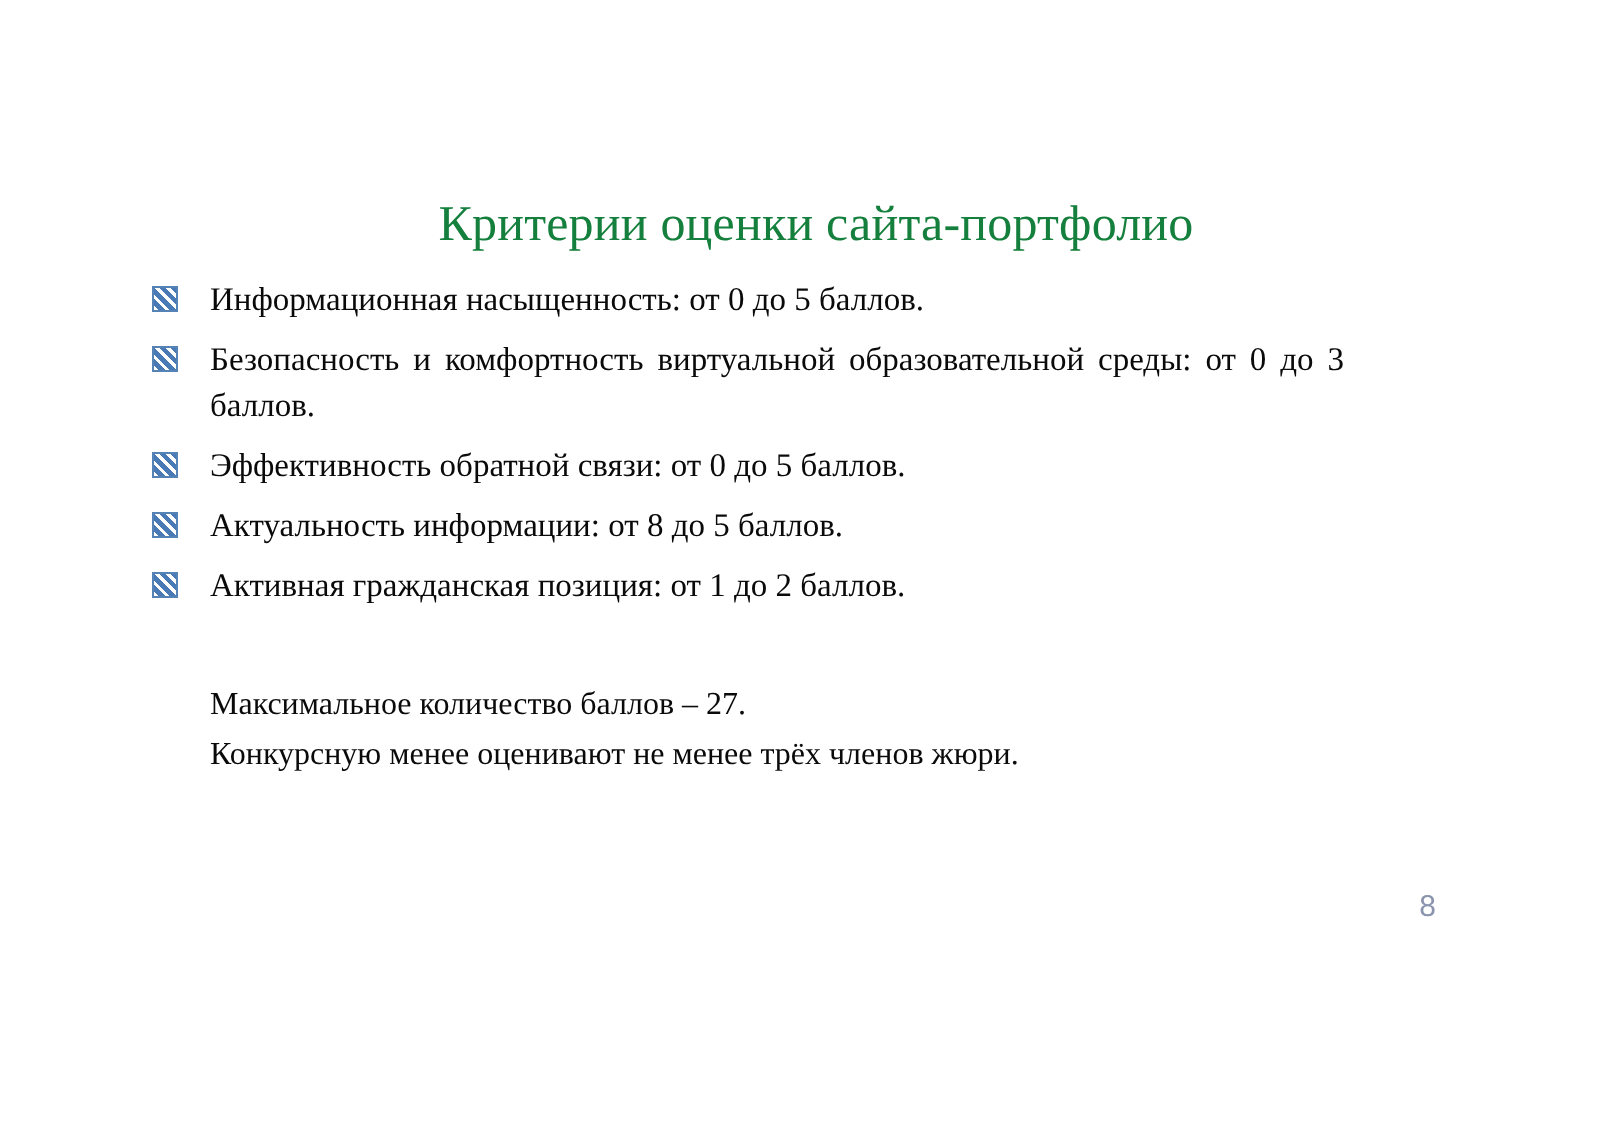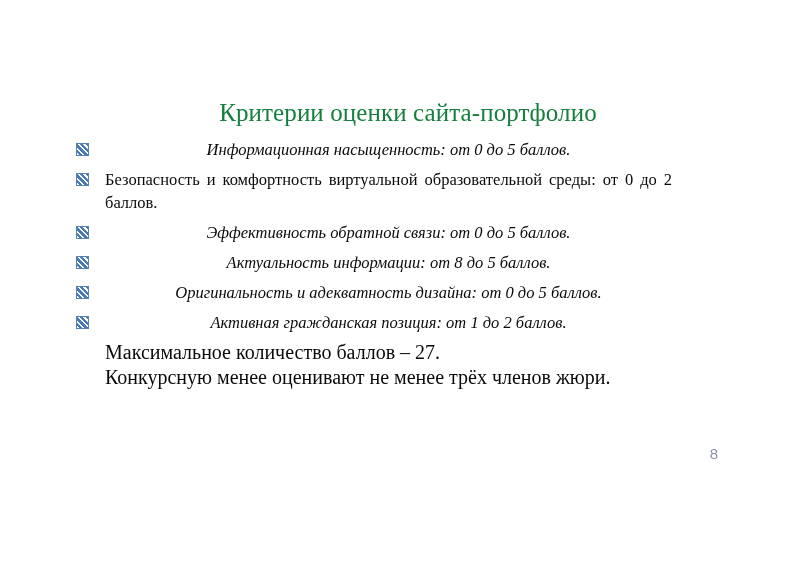--- a/index.html
+++ b/index.html
@@ -48,22 +48,21 @@
     position: relative;
     padding-left: 29px;
     margin-bottom: 7px;
     font-size: 16.5px;
     line-height: 23px;
     text-align: justify;
     text-justify: inter-word;
     color: #0a0a0a;
   }
   .bullet-item.single {
-    text-align: center;
-    font-style: italic;
+    text-align: left;
   }
   .bullet-marker {
     position: absolute;
     left: 0;
     top: 5px;
     width: 13px;
     height: 13px;
     box-sizing: border-box;
     border: 1px solid #5683b5;
     background-color: #4a7ab5;
@@ -80,21 +79,21 @@
   }
 
   
   .paragraphs {
     position: absolute;
     left: 105px;
     top: 340px;
     width: 570px;
   }
   .para {
-    font-size: 20px;
+    font-size: 16px;
     line-height: 25px;
     color: #0a0a0a;
     text-align: left;
     white-space: nowrap;
   }
 
   
   .page-number {
     position: absolute;
     right: 82px;
@@ -114,37 +113,33 @@
 
   <div class="bullet-list">
 
     <div class="bullet-item single">
       <span class="bullet-marker"></span>
       <span class="bullet-text">Информационная насыщенность: от 0 до 5 баллов.</span>
     </div>
 
     <div class="bullet-item">
       <span class="bullet-marker"></span>
-      <span class="bullet-text">Безопасность и комфортность виртуальной образовательной среды: от 0 до 2 баллов.</span>
+      <span class="bullet-text">Безопасность и комфортность виртуальной образовательной среды: от 0 до 3 баллов.</span>
     </div>
 
     <div class="bullet-item single">
       <span class="bullet-marker"></span>
       <span class="bullet-text">Эффективность обратной связи: от 0 до 5 баллов.</span>
     </div>
 
     <div class="bullet-item single">
       <span class="bullet-marker"></span>
       <span class="bullet-text">Актуальность информации: от 8 до 5 баллов.</span>
     </div>
 
-    <div class="bullet-item single">
-      <span class="bullet-marker"></span>
-      <span class="bullet-text">Оригинальность и адекватность дизайна: от 0 до 5 баллов.</span>
-    </div>
 
     <div class="bullet-item single">
       <span class="bullet-marker"></span>
       <span class="bullet-text">Активная гражданская позиция: от 1 до 2 баллов.</span>
     </div>
 
   </div>
 
   <div class="paragraphs">
     <div class="para">Максимальное количество баллов – 27.</div>

